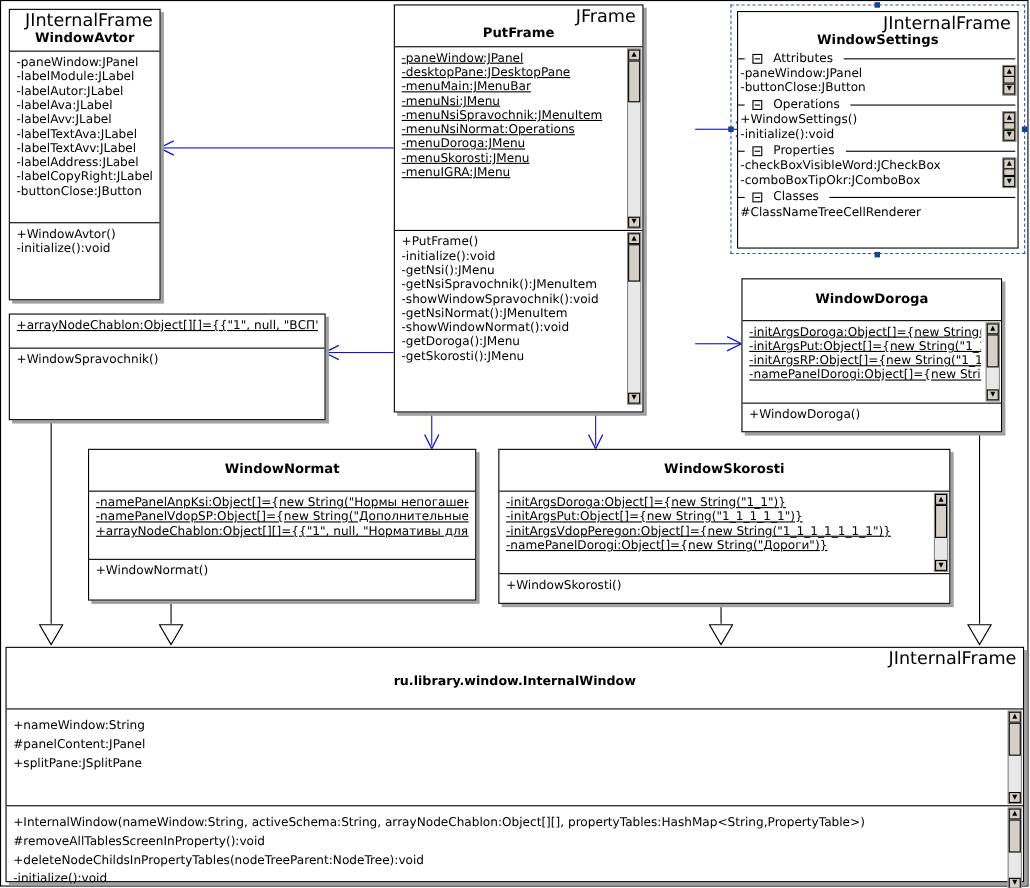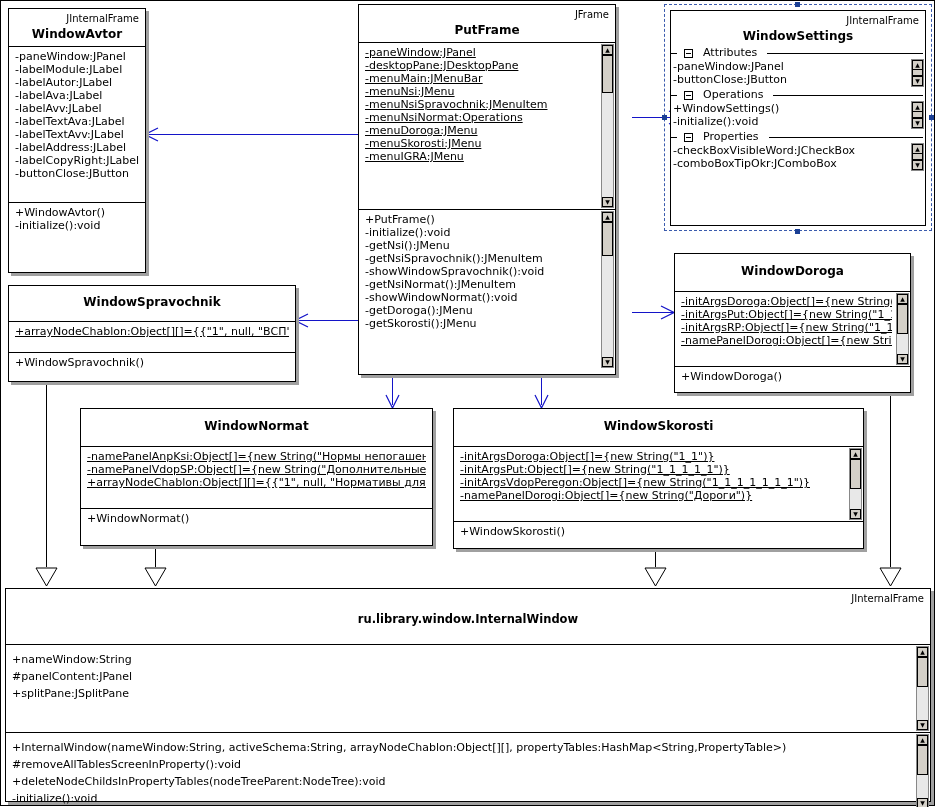--- a/index.html
+++ b/index.html
@@ -14,21 +14,21 @@
   
   .uml{
     position:absolute;background:#fff;border:1px solid #000;box-sizing:border-box;
     box-shadow:3px 3px 0 0 #a0a0a0;
     font-size:11px;color:#000;line-height:1.0;
   }
   .uml.sel{border:1px solid #000;box-shadow:none;}
   .sel-frame{position:absolute;border:1px dashed #3b5bad;box-sizing:border-box;}
 
   .uml-head{padding:3px 6px 4px 6px;border-bottom:1px solid #000;}
-  .stereo{font-size:10px;text-align:right;line-height:13px;}
+  .stereo{font-size:16px;text-align:right;line-height:13px;}
   .cname{font-size:12px;font-weight:bold;text-align:center;line-height:16px;padding-top:1px;}
   .cname.small{font-size:11.5px;}
 
   .compartment{position:relative;border-bottom:1px solid #000;padding:3px 6px 3px 6px;overflow:hidden;}
   .compartment.last{border-bottom:none;}
   .member{white-space:nowrap;line-height:13px;font-size:11px;overflow:hidden;}
   .member.stat{text-decoration:underline;}
 
   
   .sbar{position:absolute;right:1px;top:1px;bottom:1px;width:13px;background:#e8e8e8;border:1px solid #888;box-sizing:border-box;}
@@ -151,21 +151,21 @@
       <div class="member">-labelAddress:JLabel</div>
       <div class="member">-labelCopyRight:JLabel</div>
       <div class="member">-buttonClose:JButton</div>
     </div>
     <div class="compartment last">
       <div class="member">+WindowAvtor()</div>
       <div class="member">-initialize():void</div>
     </div>
   </div>
 
-  <div class="uml" style="left:358px;top:4px;width:258px;height:371px;">
+  <div class="uml" style="left:358px;top:4px;width:227px;height:371px;">
     <div class="uml-head">
       <div class="stereo">JFrame</div>
       <div class="cname">PutFrame</div>
     </div>
 
     <div class="compartment" style="height:160px;padding-right:18px;">
       <div class="member stat">-paneWindow:JPanel</div>
       <div class="member stat">-desktopPane:JDesktopPane</div>
       <div class="member stat">-menuMain:JMenuBar</div>
       <div class="member stat">-menuNsi:JMenu</div>
@@ -258,20 +258,31 @@
         <div class="member">-checkBoxVisibleWord:JCheckBox</div>
         <div class="member">-comboBoxTipOkr:JComboBox</div>
       </div>
       <div class="sbar" style="top:14px;bottom:0;height:28px;">
         <div class="btn up">▲</div>
         <div class="thumb" style="top:9px;height:7px;"></div>
         <div class="btn dn">▼</div>
       </div>
     </div>
 
+    <div class="seg">
+      <div class="grouprow">
+        <span class="dash"></span>
+        <span class="boxicon"></span>
+        <span class="glabel">Classes</span>
+        <span class="rule"></span>
+      </div>
+      <div class="rows">
+        <div class="member">#ClassNameTreeCellRenderer</div>
+      </div>
+    </div>
   </div>
 
   <div class="uml" style="left:674px;top:253px;width:237px;height:140px;">
     <div class="uml-head" style="height:30px;">
       <div class="cname" style="padding-top:6px;">WindowDoroga</div>
     </div>
     <div class="compartment" style="height:68px;padding-right:18px;">
       <div class="member stat">-initArgsDoroga:Object[]={new String("1_1")}</div>
       <div class="member stat">-initArgsPut:Object[]={new String("1_1_1_1_1")}</div>
       <div class="member stat">-initArgsRP:Object[]={new String("1_1_2_1_1")}</div>
@@ -281,23 +292,20 @@
         <div class="thumb" style="top:10px;height:30px;"></div>
         <div class="btn dn">▼</div>
       </div>
     </div>
     <div class="compartment last">
       <div class="member">+WindowDoroga()</div>
     </div>
   </div>
 
   <div class="uml" style="left:8px;top:285px;width:288px;height:97px;">
-    <div class="uml-head" style="height:28px;">
-      <div class="cname" style="padding-top:5px;">WindowSpravochnik</div>
-    </div>
     <div class="compartment" style="height:24px;">
       <div class="member stat">+arrayNodeChablon:Object[][]={{"1", null, "ВСП", null}}</div>
     </div>
     <div class="compartment last">
       <div class="member">+WindowSpravochnik()</div>
     </div>
   </div>
 
   <div class="uml" style="left:80px;top:408px;width:353px;height:138px;">
     <div class="uml-head" style="height:30px;">

